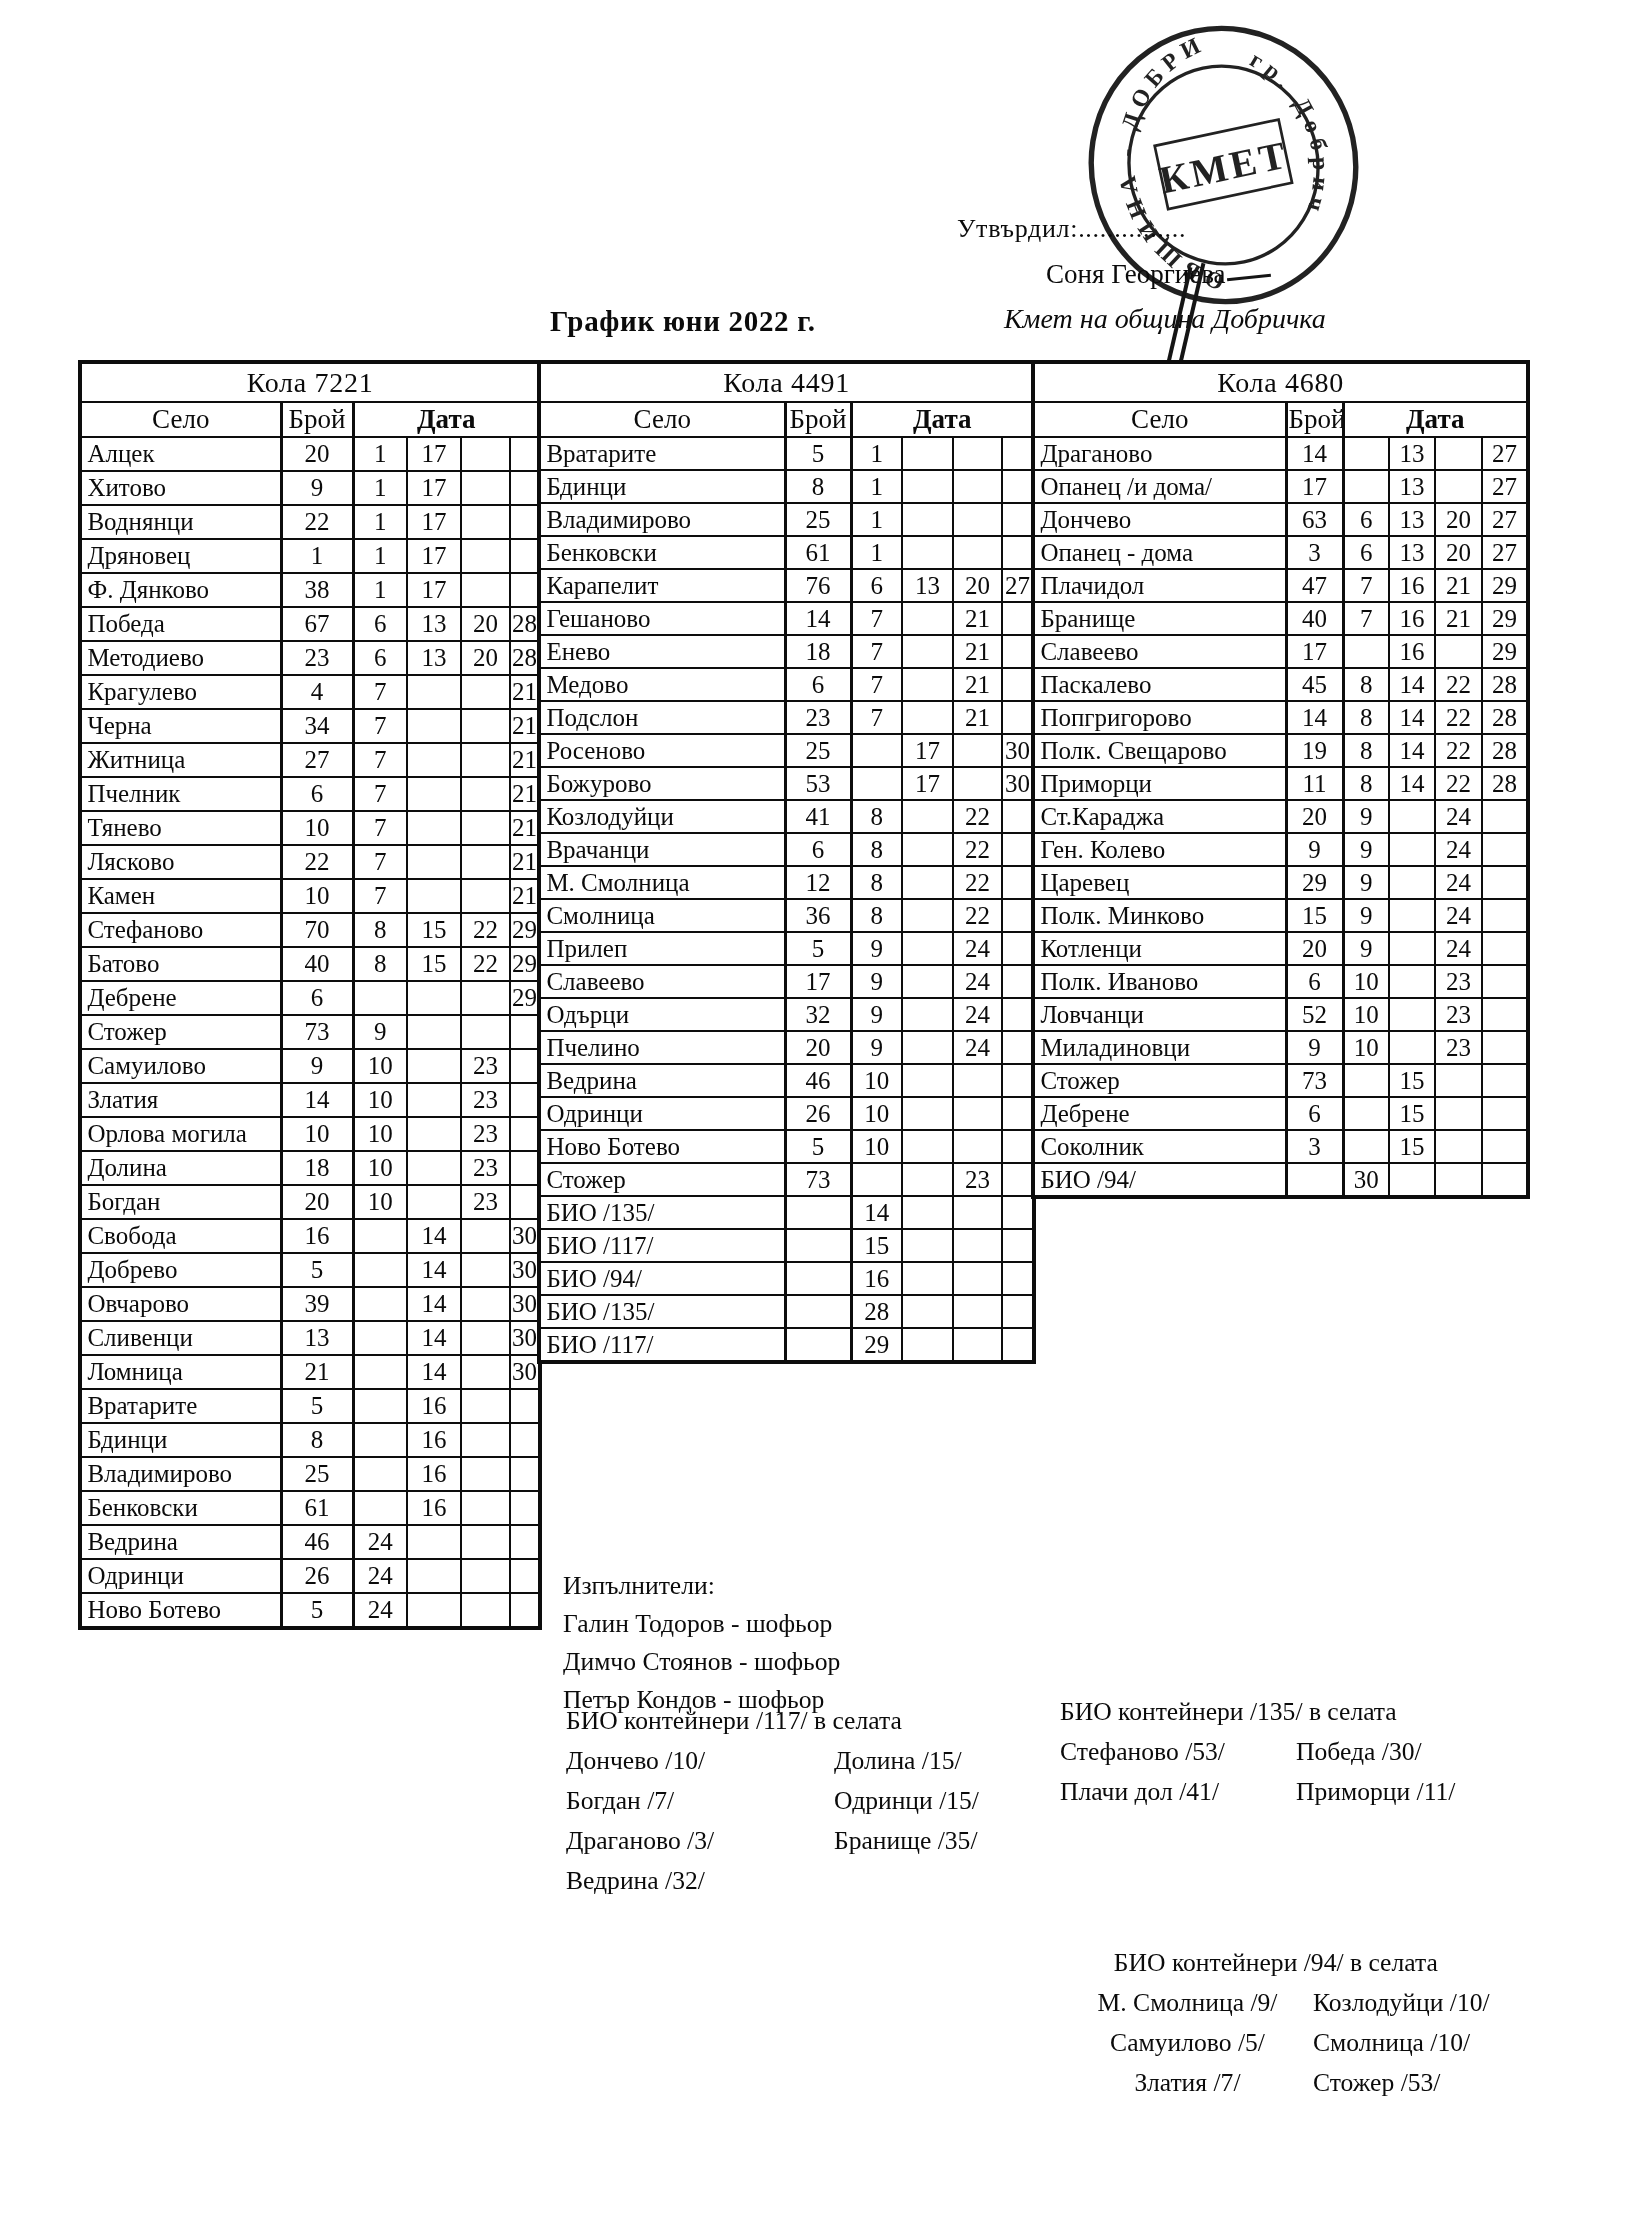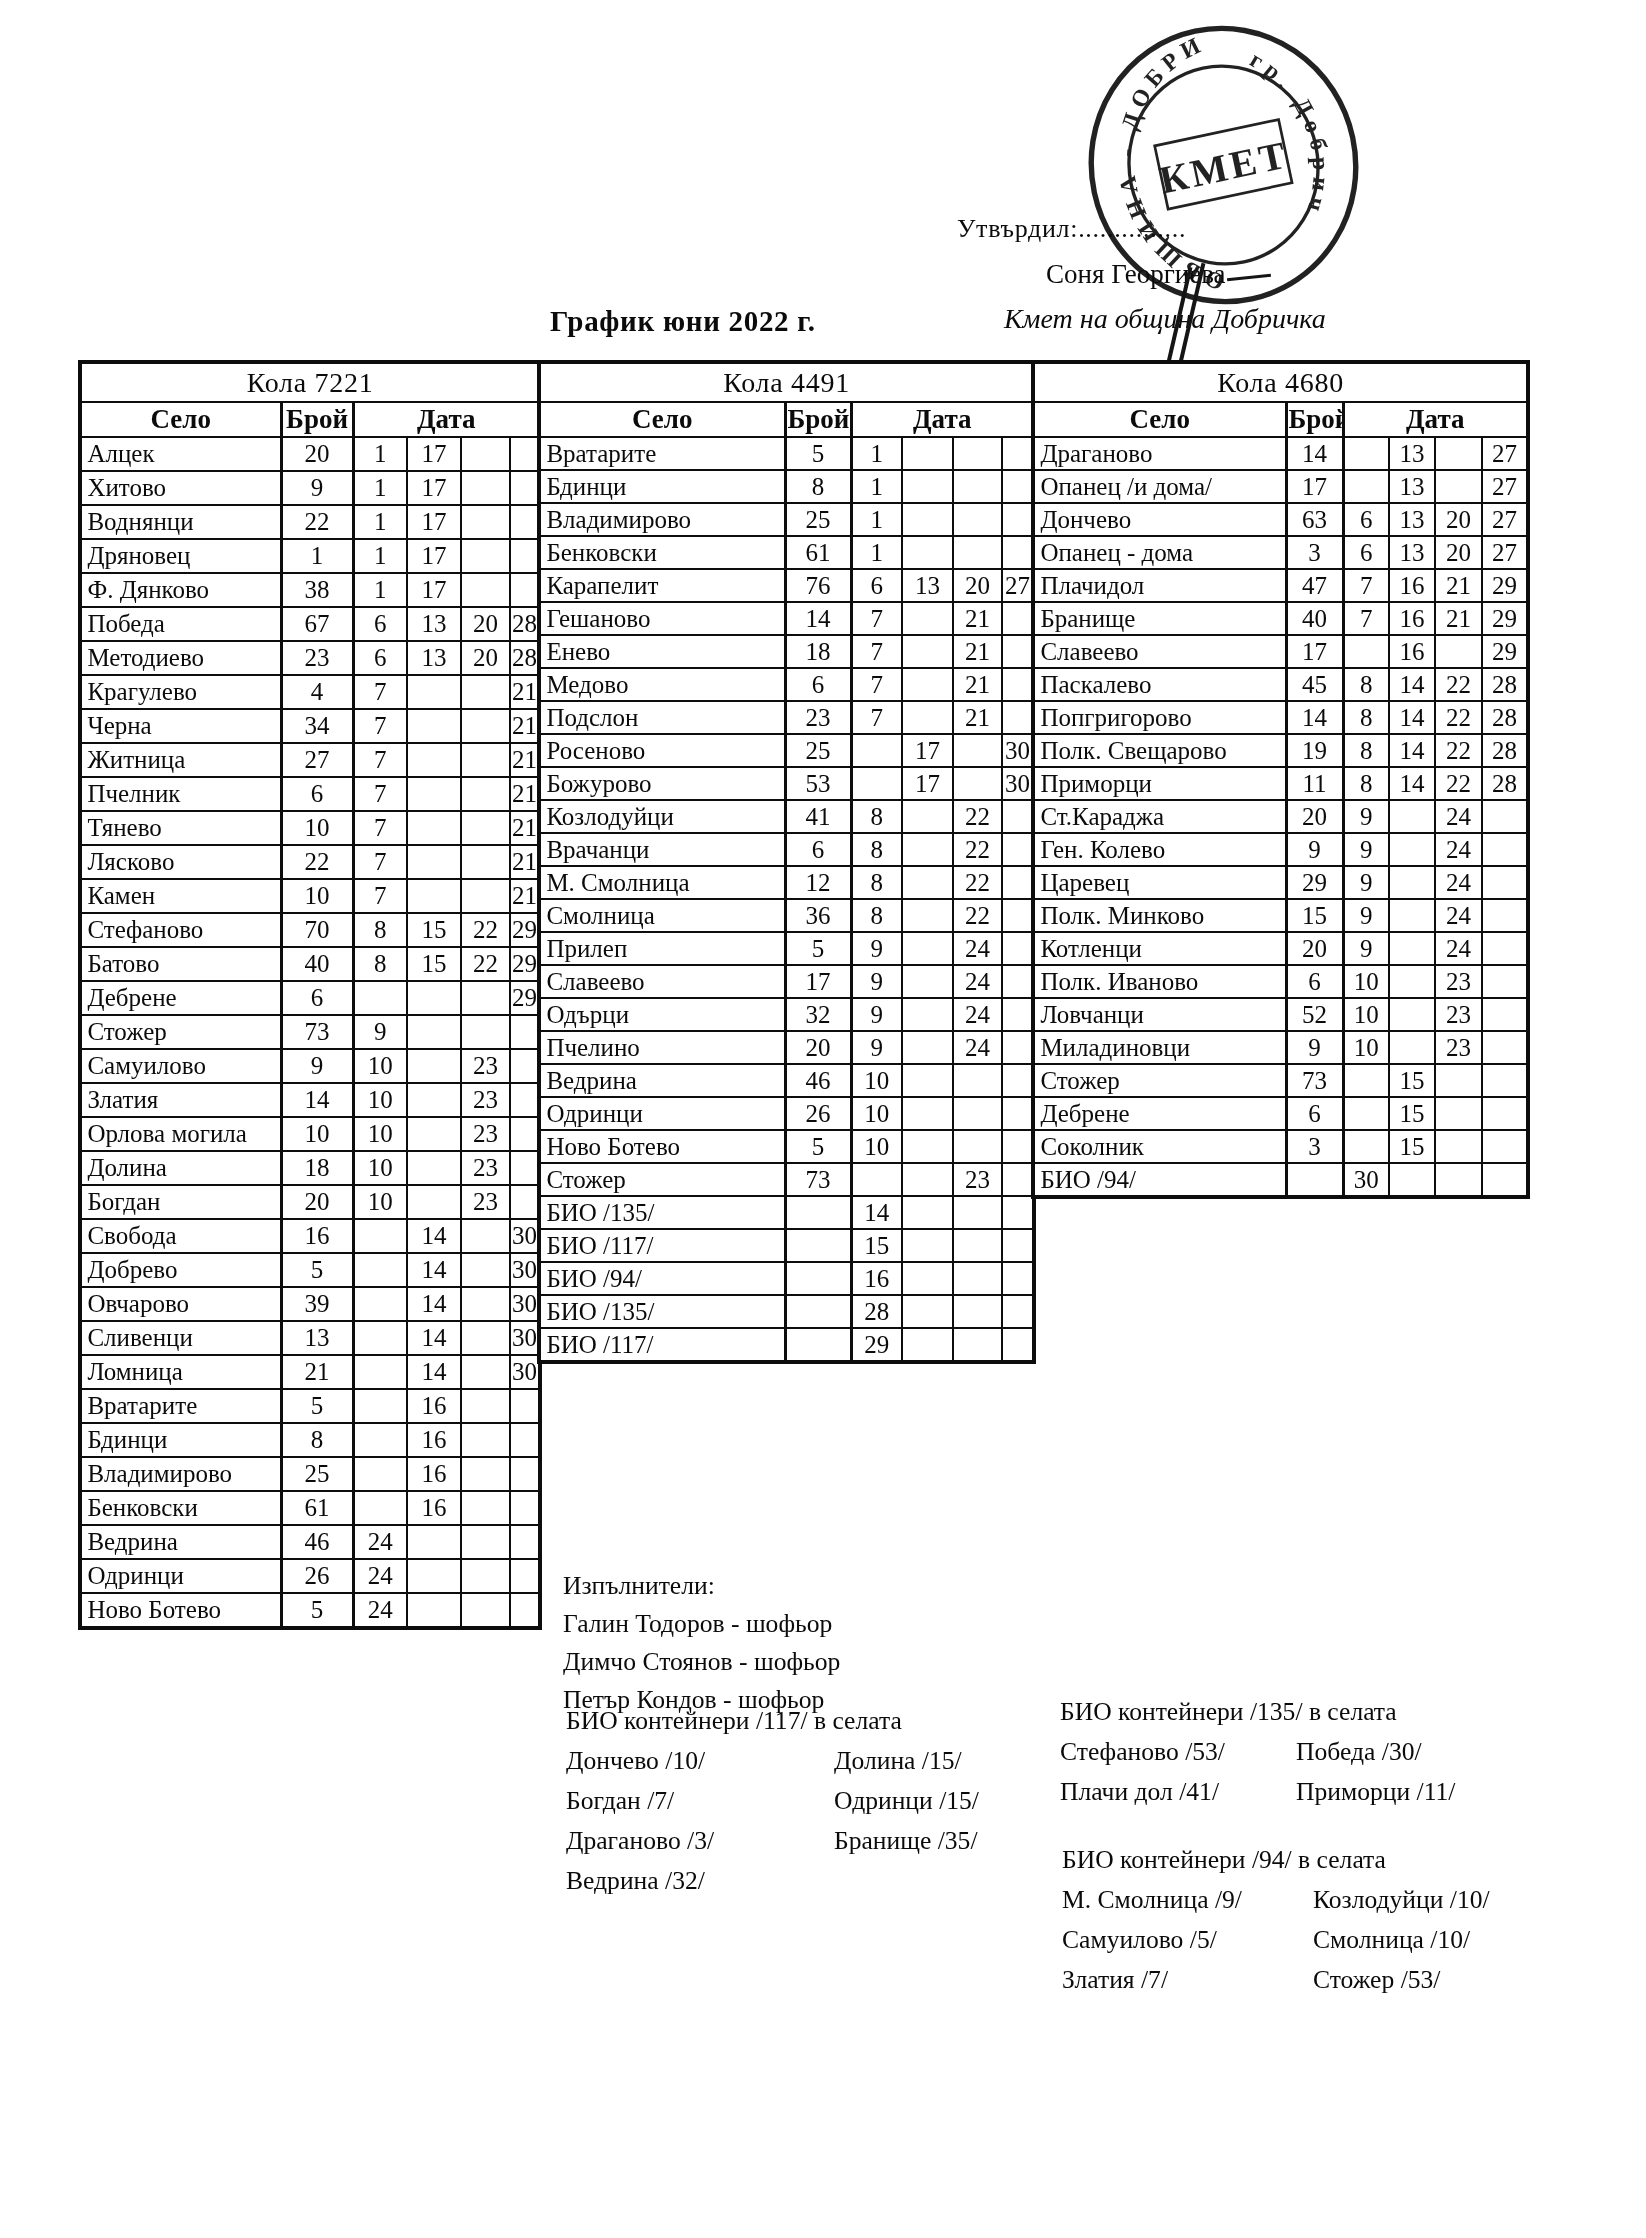--- a/index.html
+++ b/index.html
@@ -25,41 +25,41 @@
   .sig-a{left:1177px;top:266px;width:4px;height:102px;transform:rotate(13deg);}
   .sig-b{left:1190px;top:262px;width:4px;height:102px;transform:rotate(13deg);}
   .sig-dash{left:1227px;top:276px;width:44px;height:3.4px;transform:rotate(-6deg);}
   .slash3{left:1077px;top:383px;width:2.7px;height:205px;transform:rotate(8deg);}
   .tick{left:1211px;top:487px;width:2.7px;height:34px;transform:rotate(4deg);}
   
   .sched{position:absolute;border-collapse:collapse;background:#fff;table-layout:fixed;}
   .sched th,.sched td{border:2px solid #0d0d0d;overflow:hidden;}
   .sched{border:4px solid #0d0d0d;}
   .sched .ttl{border-bottom:2.7px solid #0d0d0d;font-size:28px;font-weight:normal;height:35px;text-align:center;letter-spacing:0.7px;}
-  .sched .hv,.sched .hc{font-size:27px;font-weight:bold;height:31px;text-align:center;margin-top:40px;}
+  .sched .hv,.sched .hc{font-size:27px;font-weight:normal;height:31px;text-align:center;margin-top:40px;}
   .sched .hd{font-size:27px;font-weight:bold;text-align:center;}
   .sched .hv,.sched .hc{border-right-width:3.4px;}
   .sched td.v{border-right-width:3.4px;text-align:left;padding:0 0 0 5.4px;font-size:25px;white-space:nowrap;}
   .sched td.c{border-right-width:3.4px;text-align:center;font-size:25px;}
   .sched td.d{text-align:center;font-size:25px;}
   #t0{left:78px;top:360px;width:460px;}
   #t1{left:537px;top:360px;width:494px;}
   #t2{left:1031px;top:360px;width:494px;border-radius:11px;}
   #t0 td{height:30px;}
   #t1 td{height:29px;}
   #t2 td{height:29px;}
   #t0 .cv{width:201px}#t0 .cc{width:72px}#t0 .cd1{width:54px}#t0 .cd2{width:54px}#t0 .cd3{width:49px}#t0 .cd4{width:30px}
   #t1 .cv{width:246px}#t1 .cc{width:66px}#t1 .cd1{width:51px}#t1 .cd2{width:51px}#t1 .cd3{width:49px}#t1 .cd4{width:32px}
   #t2 .cv{width:253px}#t2 .cc{width:57px}#t2 .cd1{width:46px}#t2 .cd2{width:46px}#t2 .cd3{width:47px}#t2 .cd4{width:46px}
   
   .executors{position:absolute;left:563px;top:1567px;font-size:25.6px;line-height:38px;}
   .bio{position:absolute;font-size:25.6px;line-height:40px;}
   #bio135{left:1060px;top:1692px;}
   #bio117{left:566px;top:1701px;}
-  #bio94{left:1062px;top:1840px;}
+  #bio94{left:1062px;top:1943px;text-align:center;}
   .bio-line{display:flex;}
   #bio135 .bio-line .l{width:236px;}
   #bio117 .bio-line .l{width:268px;}
   #bio94 .bio-line .l{width:251px;}
 </style>
 </head>
 <body>
 
 <div class="page">
 

